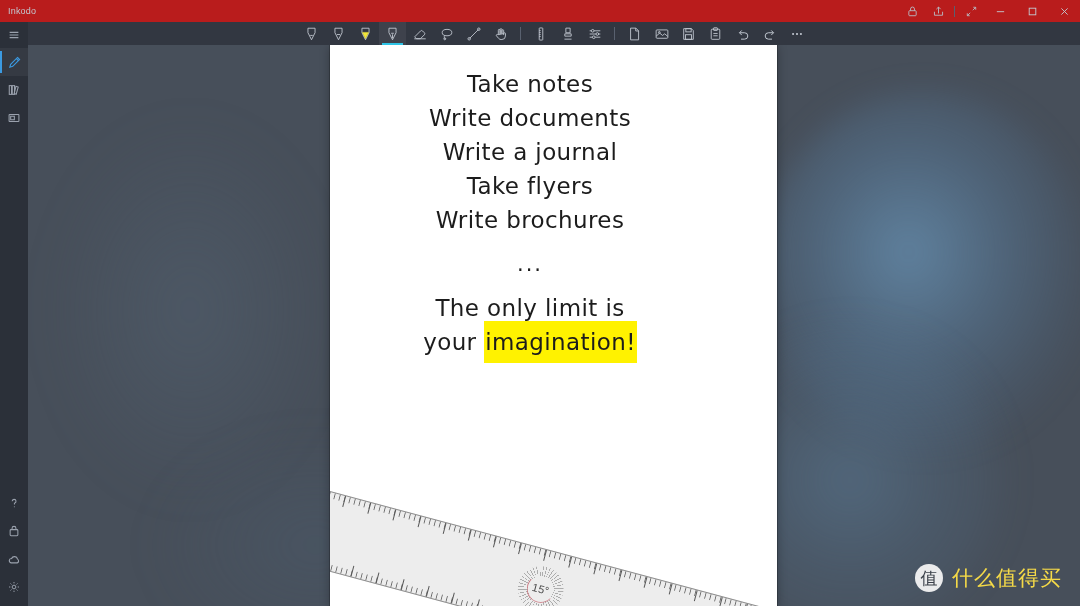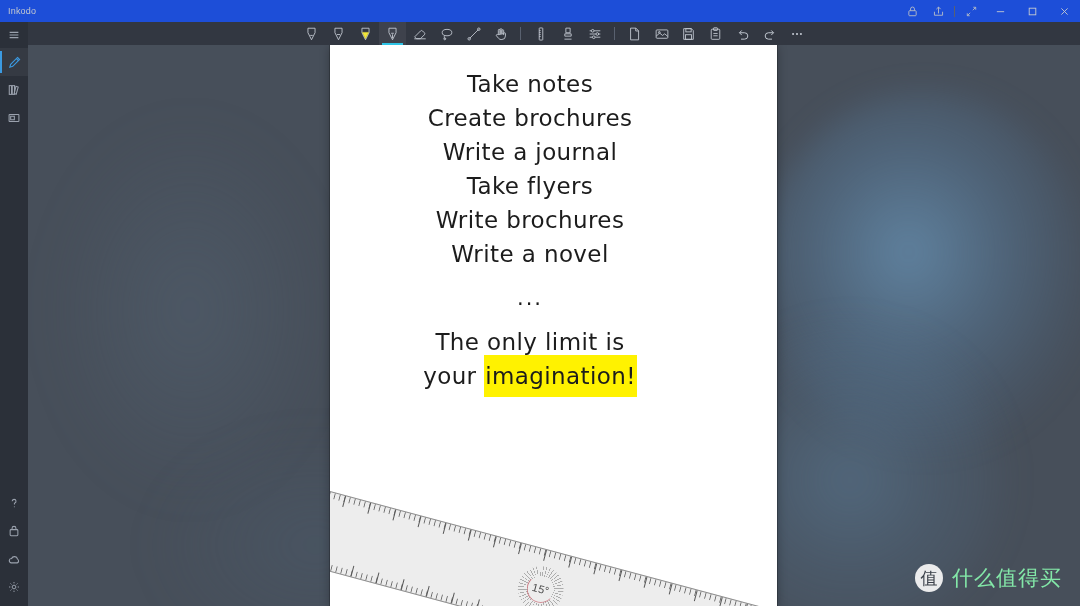--- a/index.html
+++ b/index.html
@@ -43,21 +43,21 @@
   .glow-d {
     left: 150px; top: 430px; width: 330px; height: 230px;
     background: radial-gradient(ellipse at 50% 50%, rgba(80,100,120,0.26) 0%, rgba(71,79,90,0) 72%);
     filter: blur(18px);
   }
 
   
   .titlebar {
     position: absolute; left: 0; top: 0;
     width: 1080px; height: 22px;
-    background: #1d4ed8;
+    background: #b91c1c;
     display: flex; align-items: center;
     z-index: 40;
   }
   .app-title {
     margin-left: 8px;
     color: #c3c8d0;
     font-size: 9px;
     letter-spacing: .2px;
     white-space: nowrap;
   }
@@ -248,21 +248,21 @@
   }
   .wm-badge {
     width: 28px; height: 28px; border-radius: 50%;
     background: #f2f2f2;
     color: #3b4049;
     display: flex; align-items: center; justify-content: center;
     font-size: 17px; line-height: 1;
     font-family: "DejaVu Sans", sans-serif;
   }
   .wm-text {
-    color: #86efac;
+    color: #fde047;
     font-size: 21px;
     letter-spacing: 1px;
     font-family: Liberation Mono, monospace;
   }
 
   svg { display: block; }
 </style>
 </head>
 <body>
 
@@ -569,25 +569,24 @@
               <circle cx="13.4" cy="9" r="1.2"></circle>
           </svg>
         </span>
       </div>
     </div>
   </div>
 
   <div class="page">
     <div class="ink-lines">
       <div class="ink-line">Take notes</div>
-      <div class="ink-line">Create brochures</div>
+      <div class="ink-line">Write documents</div>
       <div class="ink-line">Write a journal</div>
       <div class="ink-line">Take flyers</div>
       <div class="ink-line">Write brochures</div>
-      <div class="ink-line">Write a novel</div>
 
       <div class="ink-gap"></div>
       <div class="ink-dots">...</div>
       <div class="ink-gap"></div>
 
       <div class="ink-line">The only limit is</div>
       <div class="ink-line"><span>your </span><span class="hl">imagination!</span></div>
     </div>
   </div>
 

